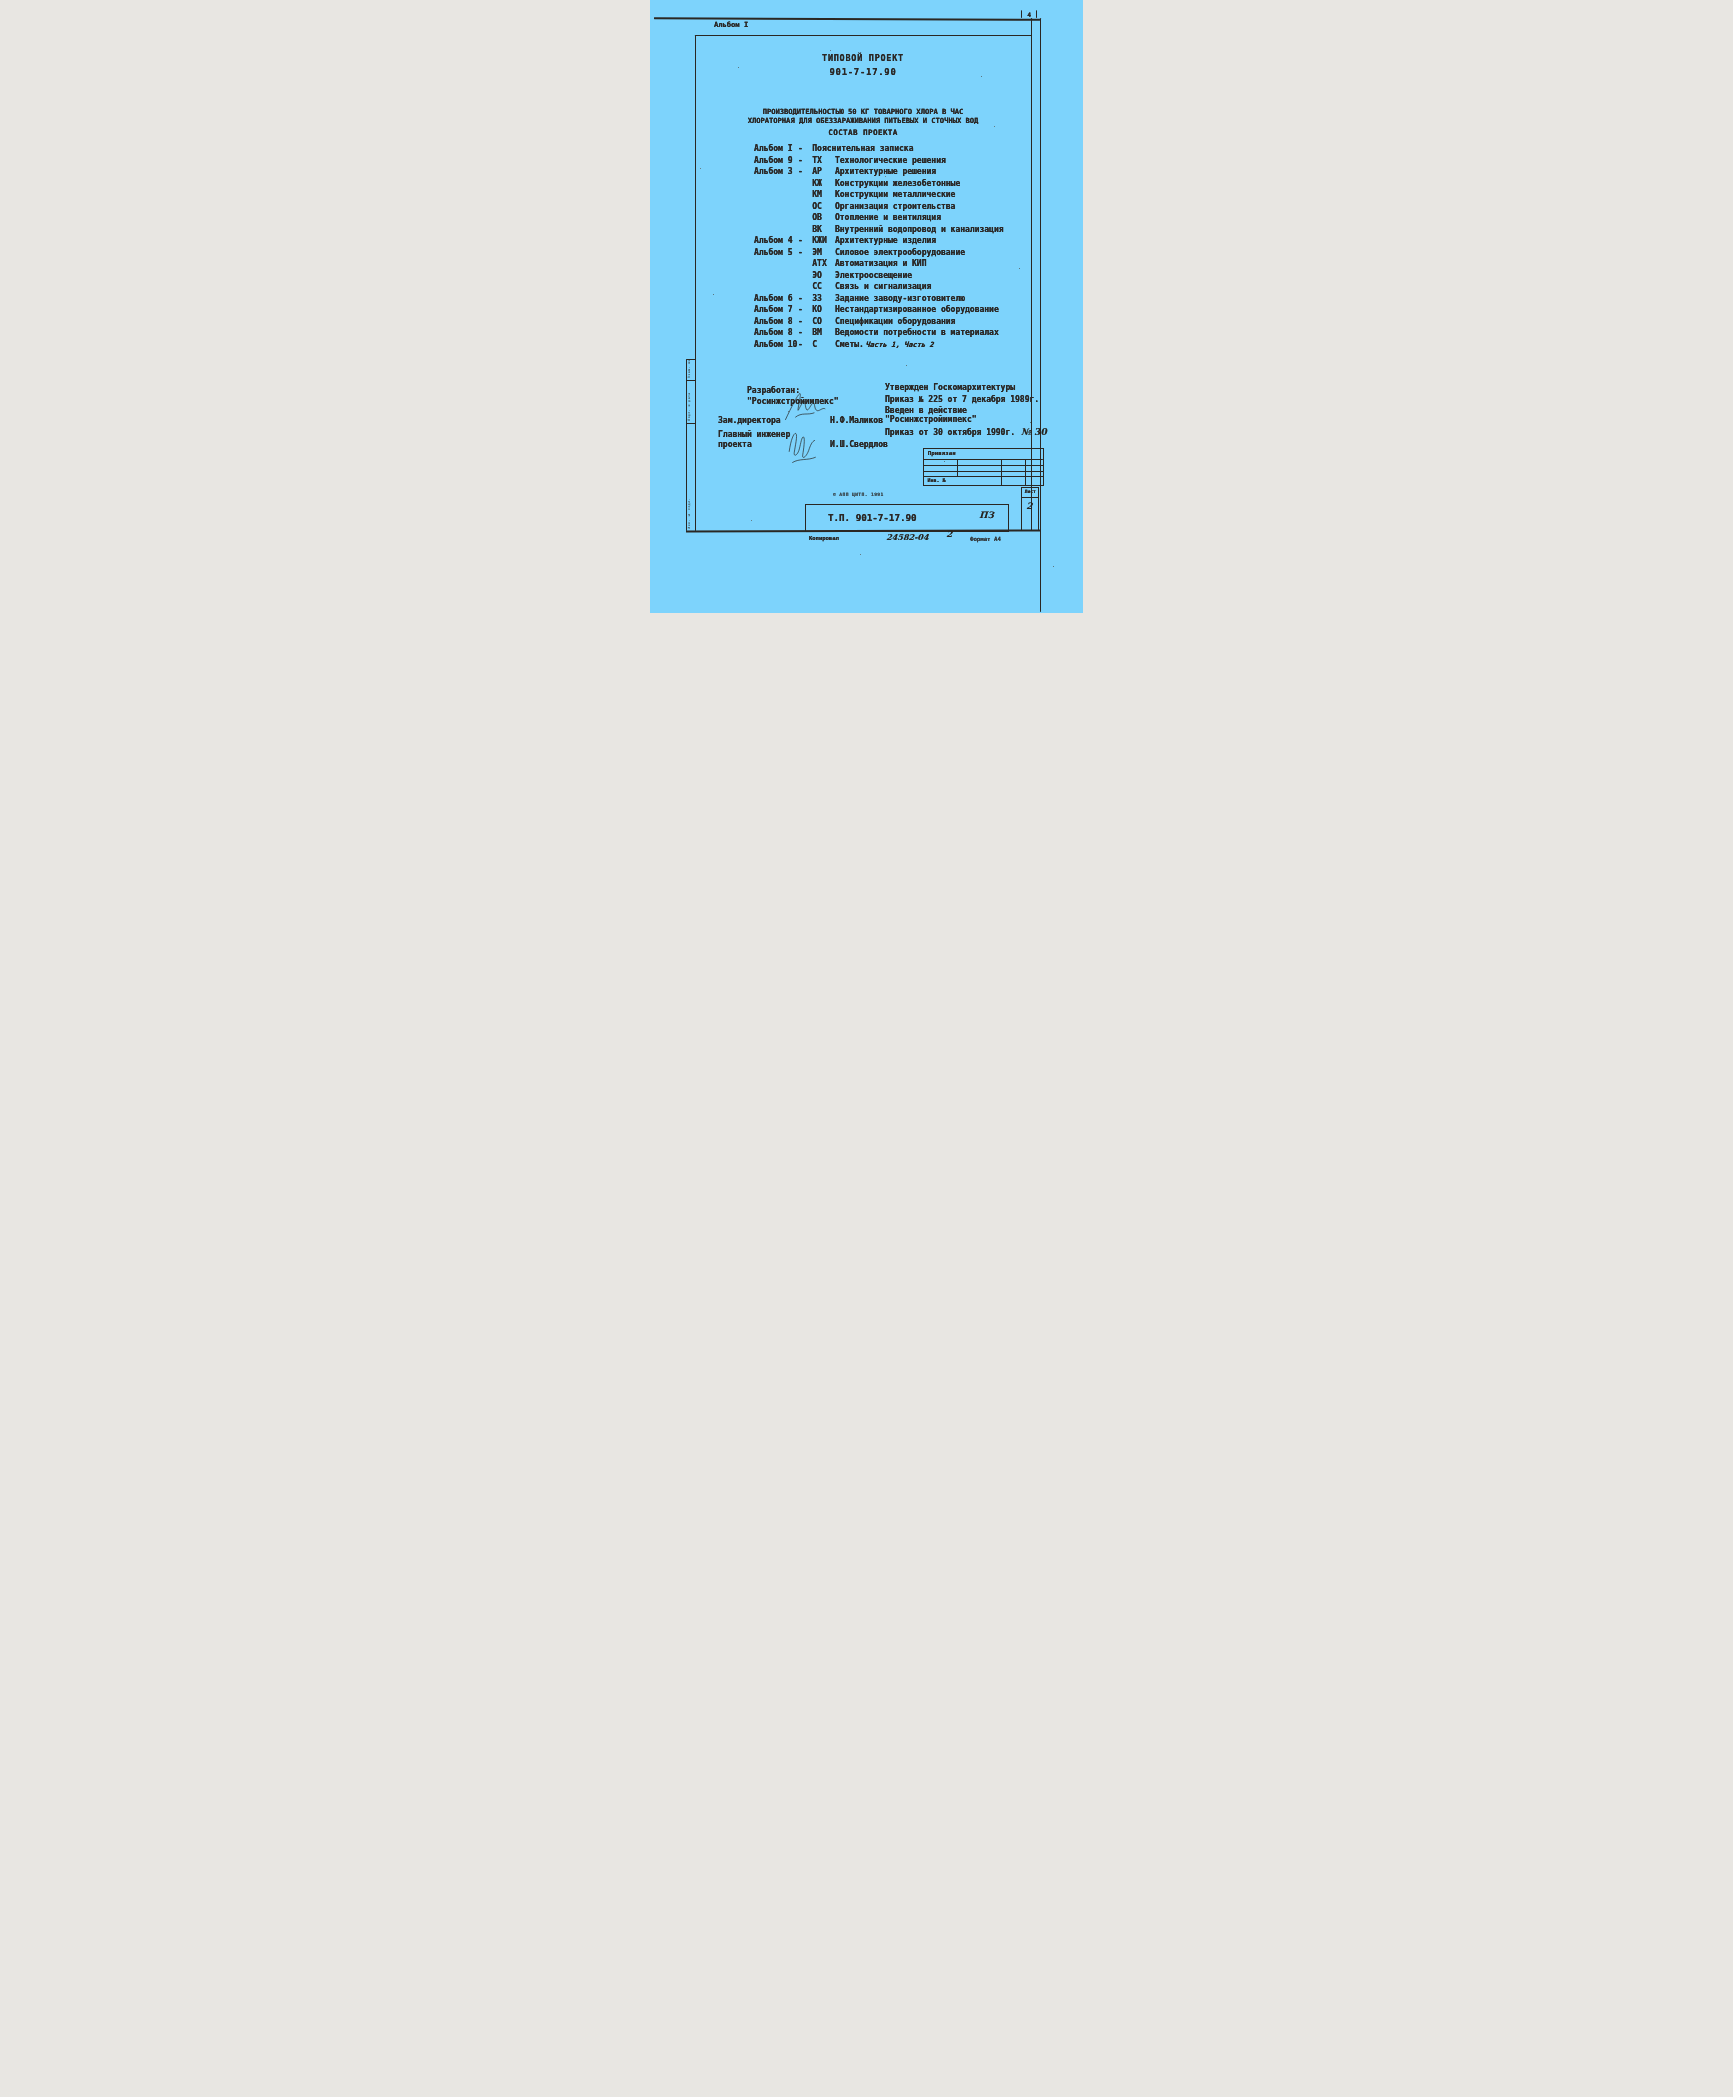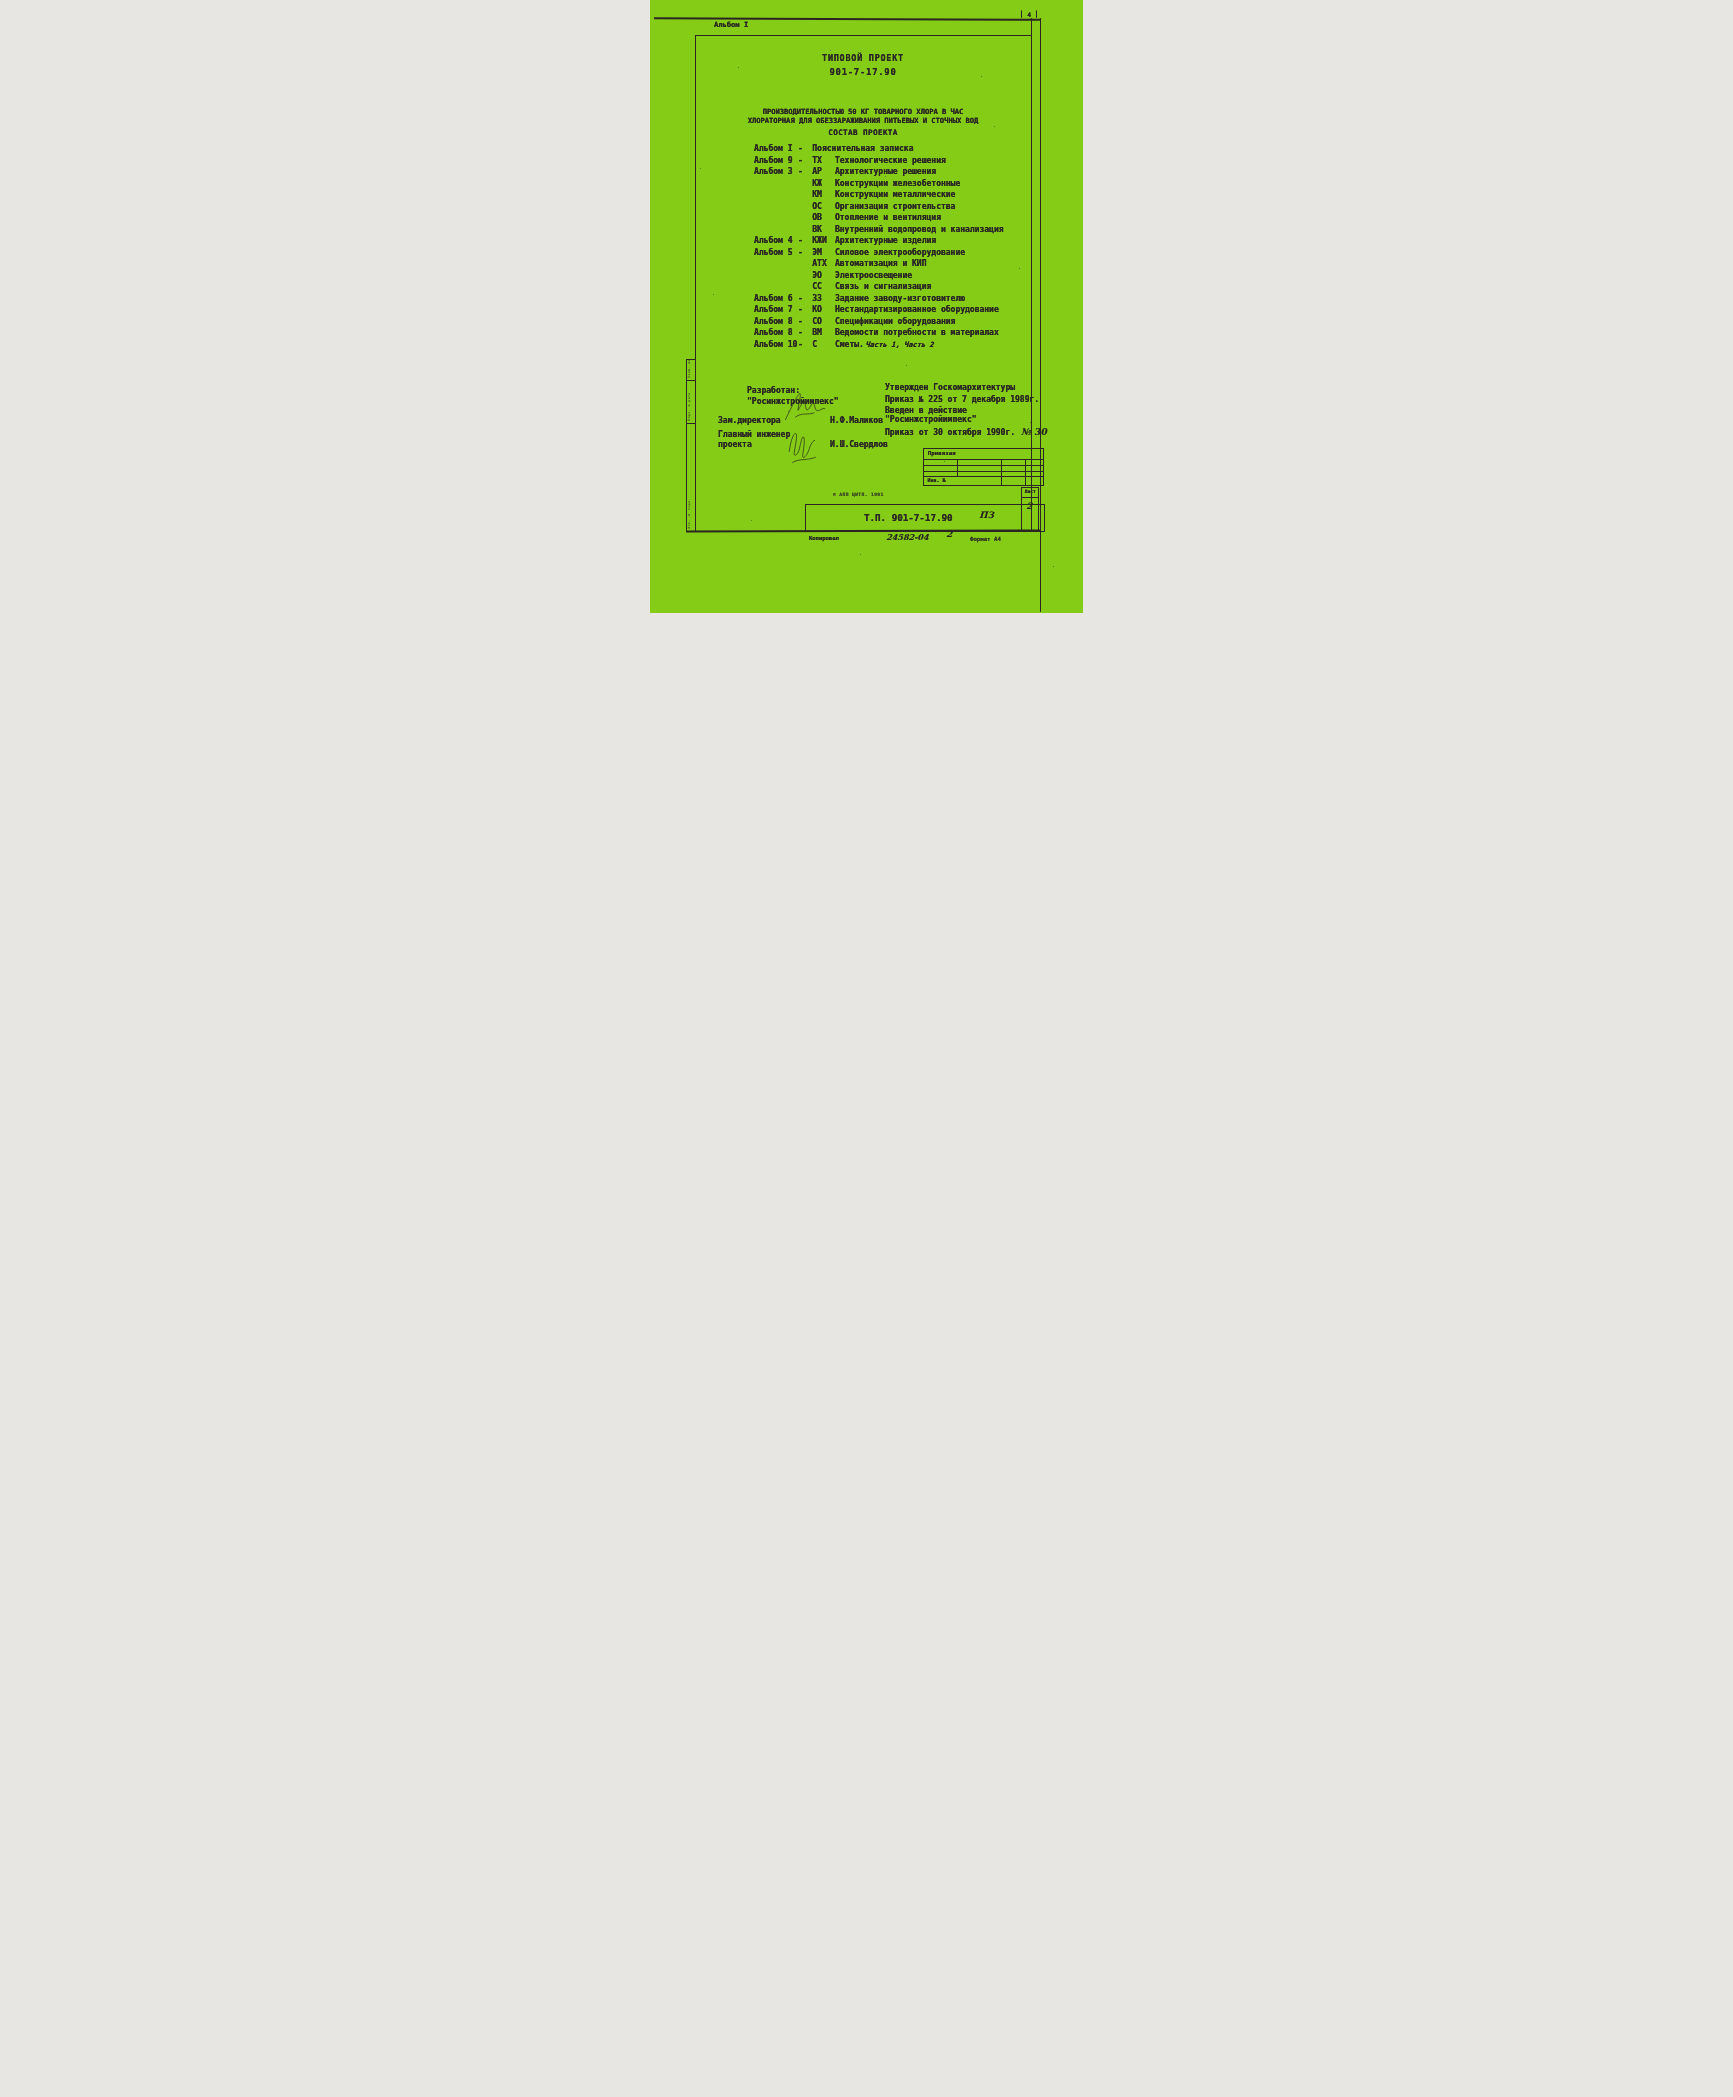--- a/index.html
+++ b/index.html
@@ -1,16 +1,16 @@
 <!DOCTYPE html>
 <html style="font-size:6.7px"><head>
 <meta charset="utf-8">
 <style>
   html,body{margin:0;padding:0;background:#e8e6e2;}
-  .page{position:relative;width:433px;height:613px;margin:0 auto;background:#84cc16;overflow:hidden;
+  .page{position:relative;width:433px;height:613px;margin:0 auto;background:#7dd3fc;overflow:hidden;
         font-family:"DejaVu Sans Mono",monospace;color:#2b2826;}
   .t{font-family:"DejaVu Sans Mono",monospace;font-weight:700;color:#2b2826;
      text-shadow:0 0 0.2px rgba(43,40,38,.9),0.2px 0.2px 0.3px rgba(43,40,38,.4);white-space:pre;}
   .abs{position:absolute;}
   .center{left:45px;width:336px;text-align:center;}
   .hline{position:absolute;background:#2a2723;border-radius:0.4px;}
   .vline{position:absolute;background:#2a2723;border-radius:0.4px;}
   .hand{font-family:"DejaVu Serif",serif;font-style:italic;font-weight:600;color:#27241f;
         transform:skewX(-6deg);text-shadow:0.1px 0.1px 0.2px rgba(39,36,31,.5);white-space:pre;}
   .smudge{filter:blur(0.2px);opacity:.88;}
@@ -135,21 +135,21 @@
     <div class="cellB t" style="font-size:5px;">Инв. №</div>
   </div>
 
   <div class="abs" style="left:371px;top:487px;width:16.4px;height:9.2px;border:0.8px solid #2a2723;">
     <div class="t" style="font-size:4.6px;line-height:8px;text-align:center;">Лист</div>
   </div>
   <div class="abs" style="left:371px;top:498px;width:16.4px;height:33px;border-left:0.8px solid #2a2723;border-right:0.8px solid #2a2723;">
     <div class="hand" style="font-size:8.8px;text-align:center;margin-top:3.4px;">2</div>
   </div>
 
-  <div class="abs" style="left:155px;top:504px;width:202px;height:26px;border:1.3px solid #2a2723;padding-left:36px;">
+  <div class="abs" style="left:155px;top:504px;width:202px;height:26px;border:1.3px solid #2a2723;">
     <div class="t" style="font-size:9.2px;margin:6.7px 0 0 22px;">Т.П. 901-7-17.90</div>
   </div>
   <div class="abs hand" style="left:330px;top:510px;font-size:8.8px;">ПЗ</div>
 
   <div class="abs t" style="left:159px;top:535px;font-size:5.5px;">Копировал</div>
   <div class="abs hand" style="left:237px;top:532px;font-size:8px;">24582-04</div>
   <div class="abs hand" style="left:297px;top:529px;font-size:8.8px;">2</div>
   <div class="abs t smudge" style="left:320px;top:536px;font-size:5.7px;">Формат А4</div>
 
   <div class="vline" style="left:36px;top:359px;width:1px;height:172px;"></div>

